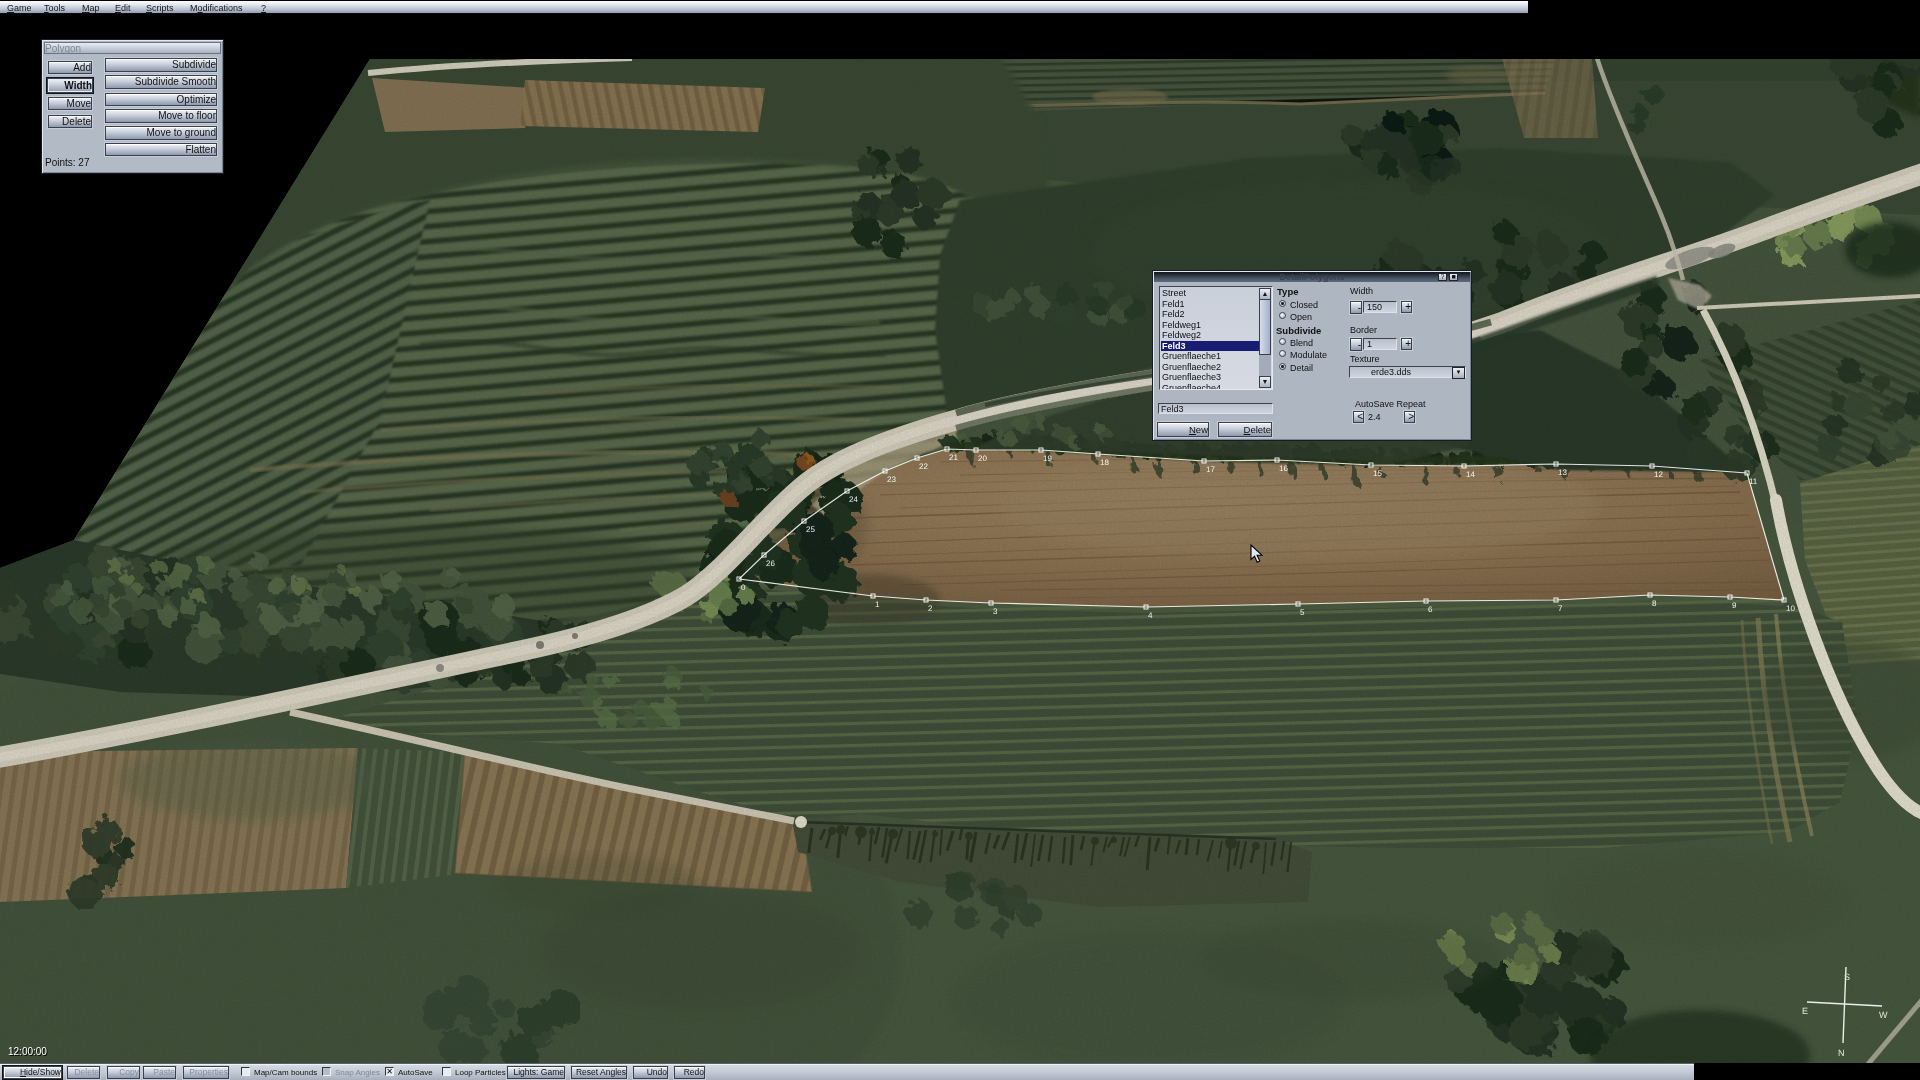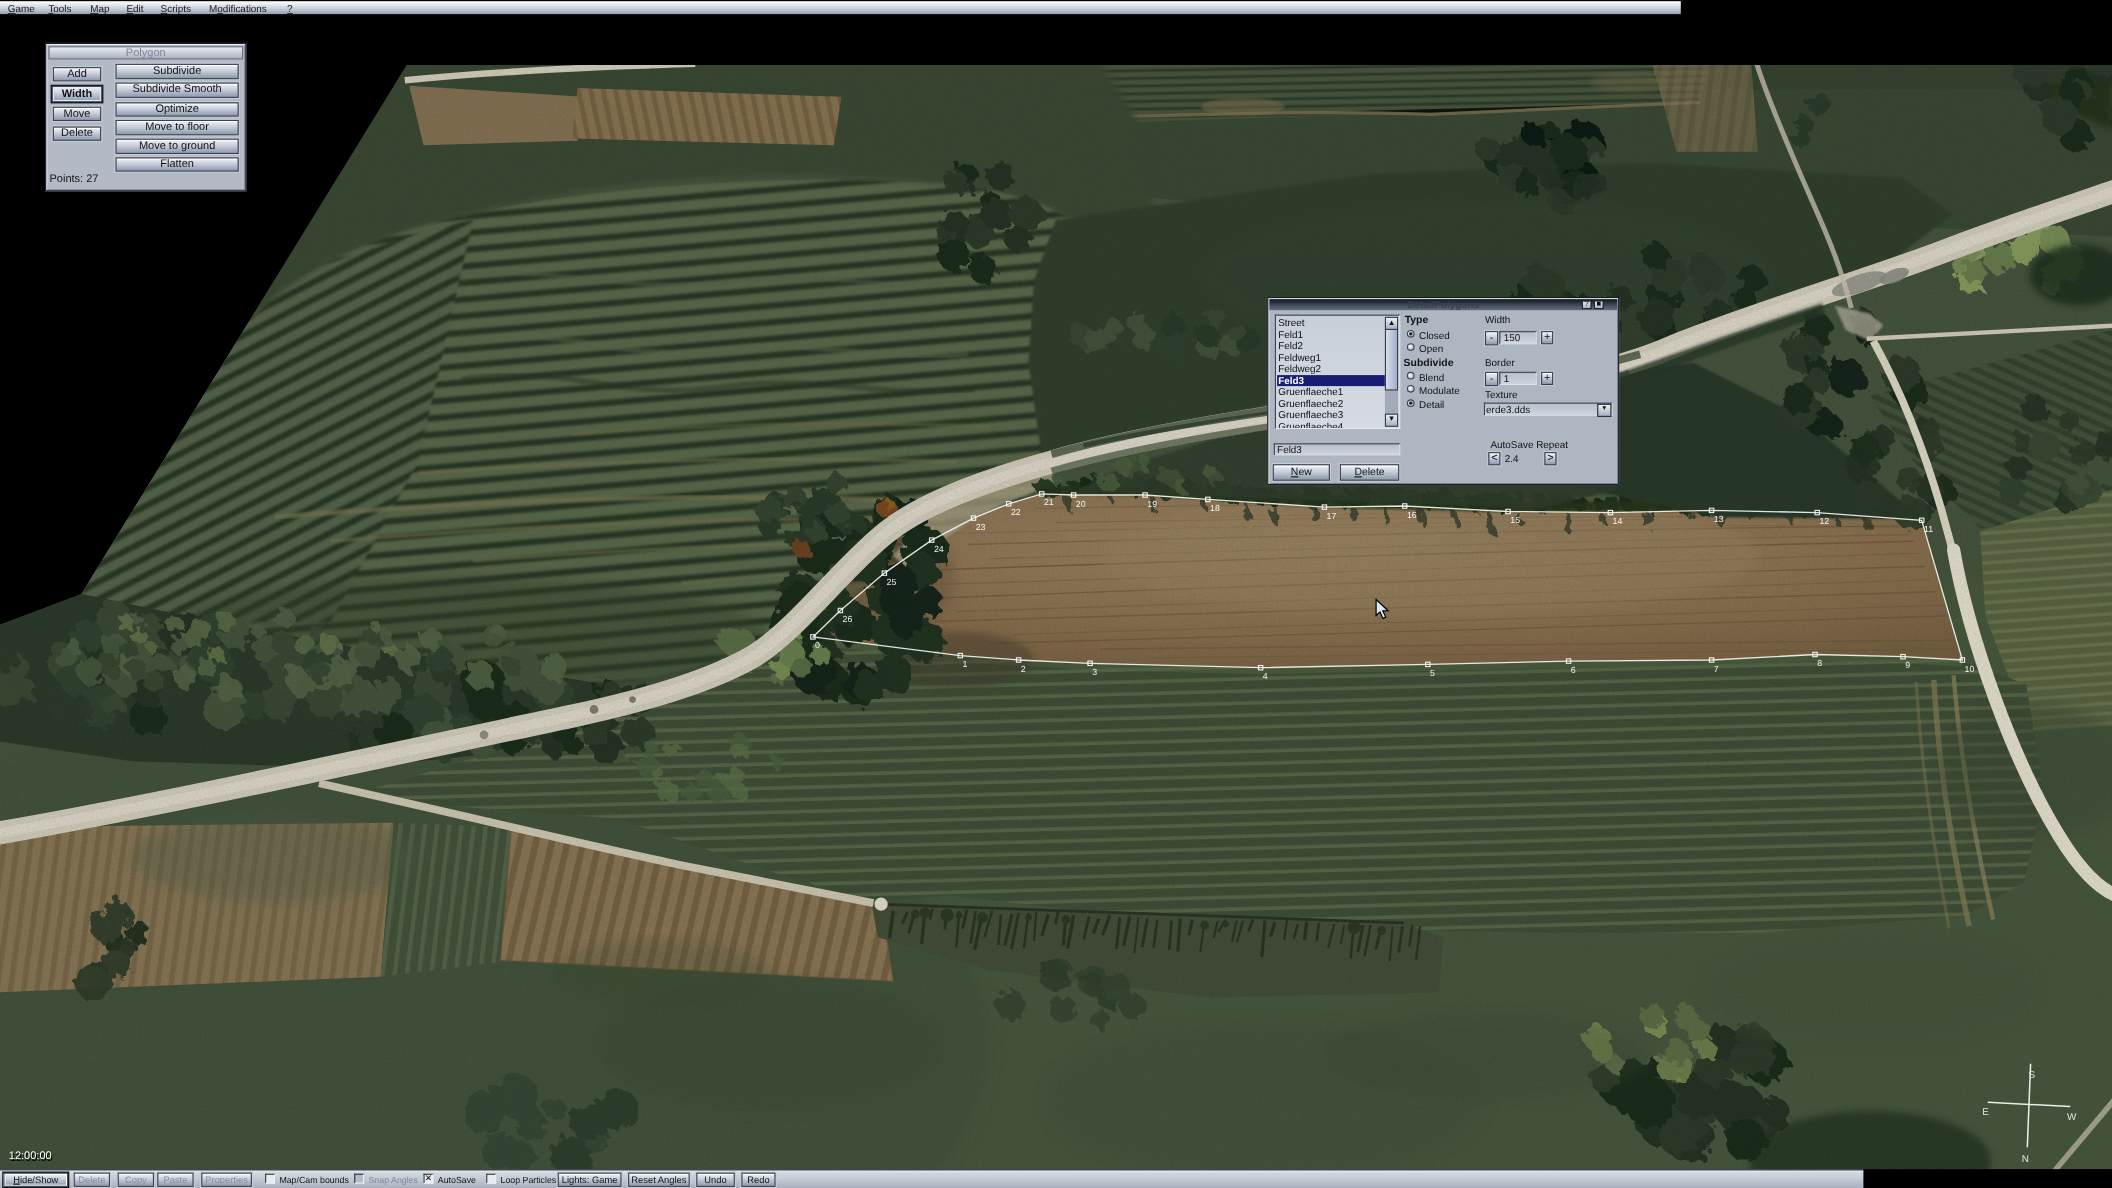--- a/index.html
+++ b/index.html
@@ -12,37 +12,37 @@
 background:linear-gradient(#ffffff 0%,#dee3eb 35%,#bac2cf 70%,#929db0 100%);
 border-top:1px solid #000;border-bottom:1px solid #0a0c10;box-sizing:border-box;
 font-size:9px;color:#14161a}
 #menubar span{position:absolute;top:2px;white-space:pre}
 u{text-decoration:underline}
 
 .panel{position:absolute;background:#b2bac6;border:1px solid #171b22;
 box-shadow:inset 1px 1px 0 #e3e7ee,inset -1px -1px 0 #7a8495;z-index:20}
 .btn{position:absolute;background:linear-gradient(#f0f3f7 0%,#c7cedb 45%,#99a3b5 90%,#8d98ab 100%);
 border:1px solid #3a414e;box-shadow:inset 0 1px 0 #ffffff,0 0 0 1px #c7cdd8;
-font-size:10px;color:#111;text-align:center;box-sizing:border-box;white-space:nowrap;overflow:hidden}
+font-size:10px;color:#111;text-align:right;box-sizing:border-box;white-space:nowrap;overflow:hidden}
 .btn.dis{color:#848e9e}
 .sunken{position:absolute;background:linear-gradient(#b8bfcb,#cfd5df);border:1px solid #5a6170;
 border-top-color:#3c434f;border-left-color:#3c434f;border-bottom-color:#dde1e8;border-right-color:#dde1e8;
 box-sizing:border-box;font-size:9px;color:#111}
 .lbl{position:absolute;font-size:9px;color:#111;white-space:pre}
 .chk{position:absolute;width:9px;height:9px;background:#e7eaef;border:1px solid #4a5160;
 border-top-color:#2e3440;border-left-color:#2e3440;border-bottom-color:#eef1f5;border-right-color:#eef1f5;
 box-sizing:border-box;font-size:8px;line-height:8px;text-align:center;color:#000}
 .radio{position:absolute;width:7px;height:7px;border-radius:50%;
 background:radial-gradient(circle at 35% 35%,#fdfdfe,#b9c1ce 70%,#9aa3b4);border:1px solid #3e4552;box-sizing:border-box}
 .radio.on::after{content:"";position:absolute;left:1.2px;top:1.2px;width:2.6px;height:2.6px;border-radius:50%;background:#1c222c}
 
 #polypanel{left:41px;top:39px;width:181px;height:133px}
 #polypanel .title{position:absolute;left:2px;top:2px;right:2px;height:12px;
 background:linear-gradient(#e9edf3,#a9b2c1);border:1px solid #6a7383;box-sizing:border-box;
-text-align:center;font-size:10px;color:#7e8695;line-height:11px}
+font-size:10px;color:#7e8695;line-height:11px}
 
 #dlg{left:1152px;top:270px;width:318px;height:169px;background:#aeb6c2}
 #dlg .title{position:absolute;left:1px;top:1px;right:1px;height:10px;
 background:linear-gradient(#11151c,#4e586a 70%,#5f6a7c);text-align:center;
 font-size:9px;line-height:10px;color:#39414f;font-weight:bold}
 #dlg .tbtn{position:absolute;top:2px;width:9px;height:8px;background:linear-gradient(#eef1f5,#a7b0bf);
 border:1px solid #20252e;box-sizing:border-box;font-size:7px;line-height:6px;text-align:center;color:#111}
 #list{position:absolute;left:6px;top:15px;width:114px;height:104px;
 background:linear-gradient(#c9cfd9,#d6dbe3);border:1px solid #3e4552;border-bottom-color:#e6e9ee;border-right-color:#e6e9ee;box-sizing:border-box;overflow:hidden}
 #list .it{position:absolute;left:2px;font-size:9px;color:#0c0e12;white-space:pre}
@@ -1043,21 +1043,21 @@
       <div class="lbl" style="left:137px;top:92px">Detail</div>
  <div class="lbl" style="left:197px;top:15px">Width</div>
  <div class="btn" style="left:197px;top:30px;width:12px;height:13px;line-height:11px">-</div>
  <div class="sunken" style="left:210px;top:30px;width:34px;height:12px;line-height:11px;padding-left:3px">150</div>
  <div class="btn" style="left:248px;top:30px;width:11px;height:12px;line-height:10px">+</div>
  <div class="lbl" style="left:197px;top:54px">Border</div>
  <div class="btn" style="left:197px;top:67px;width:12px;height:13px;line-height:11px">-</div>
  <div class="sunken" style="left:210px;top:67px;width:34px;height:12px;line-height:11px;padding-left:3px">1</div>
  <div class="btn" style="left:248px;top:67px;width:11px;height:12px;line-height:10px">+</div>
  <div class="lbl" style="left:197px;top:83px">Texture</div>
- <div class="sunken" style="left:196px;top:95px;width:117px;height:12px;line-height:11px;padding-left:1px">erde3.dds
+ <div class="sunken" style="left:196px;top:95px;width:117px;height:12px;line-height:11px;padding-left:21px">erde3.dds
    <span style="position:absolute;right:0;top:0;width:11px;height:10px;background:linear-gradient(#eef1f5,#a7b0bf);border:1px solid #20252e;font-size:6px;text-align:center;line-height:9px">▼</span>
  </div>
  <div class="lbl" style="left:202px;top:128px">AutoSave Repeat</div>
  <div class="btn" style="left:200px;top:140px;width:11px;height:12px;line-height:10px">&lt;</div>
  <div class="lbl" style="left:215px;top:141px">2.4</div>
  <div class="btn" style="left:251px;top:140px;width:11px;height:12px;line-height:10px">&gt;</div>
 </div>
 
 <div id="clock">12:00:00</div>
 <div id="toolbar">

